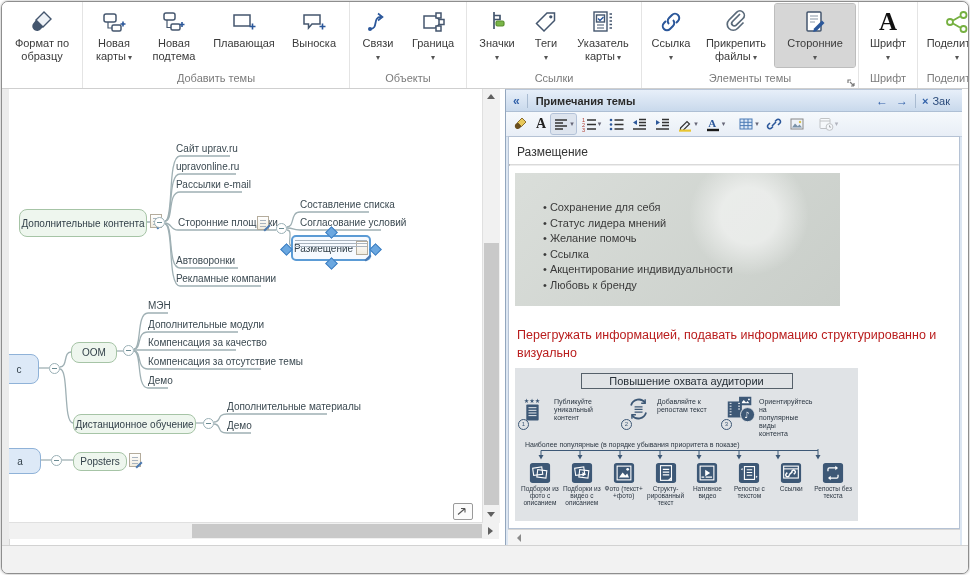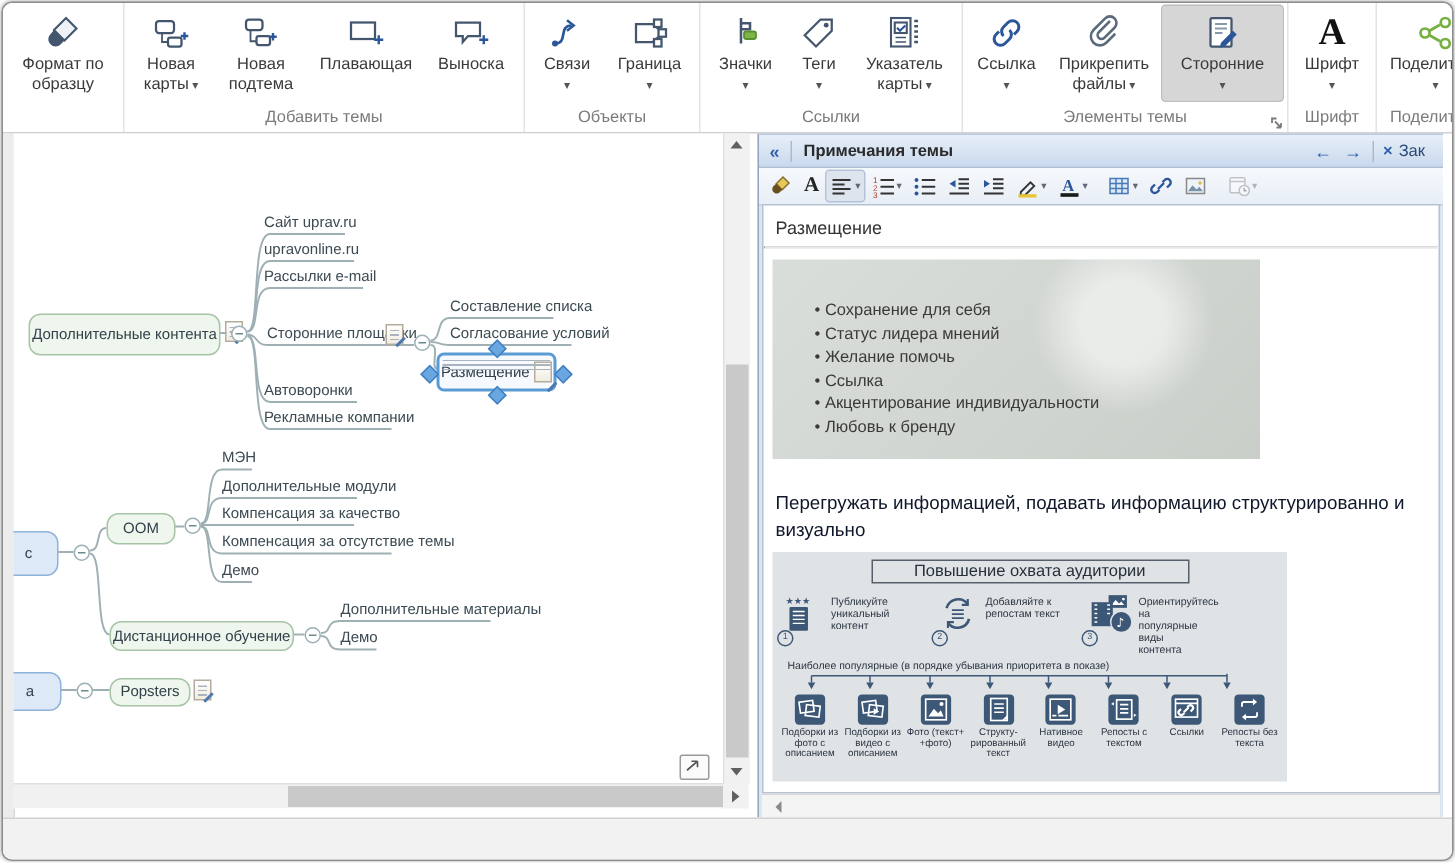--- a/index.html
+++ b/index.html
@@ -71,21 +71,21 @@
   .tcaret{font-size:7px;color:#667;margin-left:1px;}
   .ncontent{position:absolute;left:2px;right:2px;top:46px;bottom:16px;background:#fff;border:1px solid #b5c2d4;overflow:hidden;}
   .nheading{padding:8px 8px 5px;font-size:12px;color:#333;}
   .nhr{border-top:1px solid #dadada;margin:0;}
   .slide1{margin:7px 6px;width:325px;height:133px;
           background:radial-gradient(circle at 72% 32%,rgba(255,255,255,.55) 0 28px,rgba(255,255,255,0) 60px),
                      linear-gradient(135deg,#dadeda,#c9cec9);}
   .slide1 ul{margin:0;padding:27px 0 0 28px;list-style:none;}
   .slide1 li{font-size:11px;line-height:15.5px;color:#3a3a3a;}
   .slide1 li::before{content:"• ";color:#3a3a3a;}
-  .npara{margin:20px 8px 6px;font-size:12.5px;line-height:18px;color:#0f172a;max-width:432px;}
+  .npara{margin:20px 8px 6px;font-size:12.5px;line-height:18px;color:#b91c1c;max-width:432px;}
   .slide2{position:relative;margin:6px 6px 0;width:343px;height:153px;background:#e0e3e6;overflow:hidden;}
   .s2title{text-align:center;margin:5px auto 3px;width:210px;border:1px solid #55606a;padding:1px 0;font-size:11px;color:#273038;}
   .s2steps{display:flex;padding:2px 2px 0 6px;}
   .s2step{position:relative;display:flex;gap:3px;align-items:flex-start;}
   .s2step .s2txt{font-size:7px;line-height:8px;color:#2b3642;width:50px;padding-top:4px;}
   .s2num{position:absolute;left:-3px;bottom:-2px;width:9px;height:9px;border:1px solid #3d5876;border-radius:50%;
          background:#e0e3e6;font-size:6px;line-height:9px;text-align:center;color:#3d5876;}
   .s2sub{font-size:7px;color:#2b3642;margin:3px 0 0 10px;}
   .s2arrows{display:block;margin:1px 0 0 2px;}
   .s2items{display:flex;padding:0 4px;}

